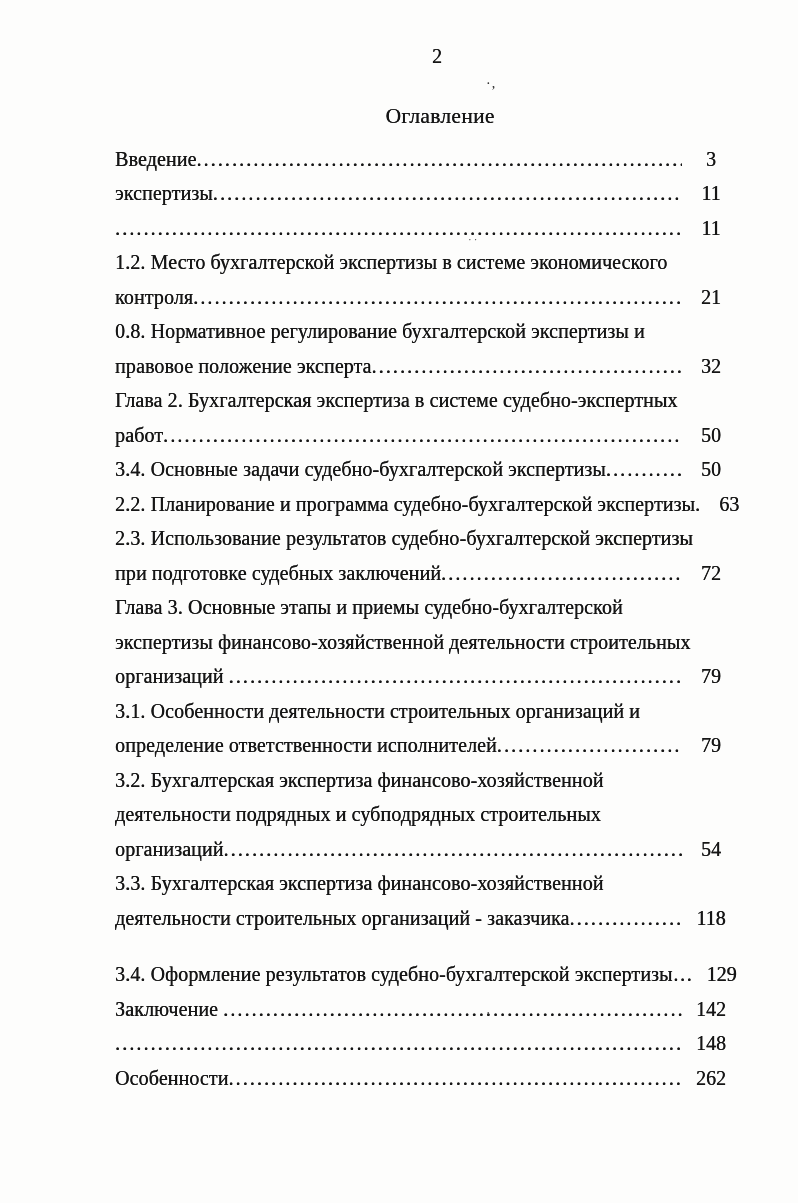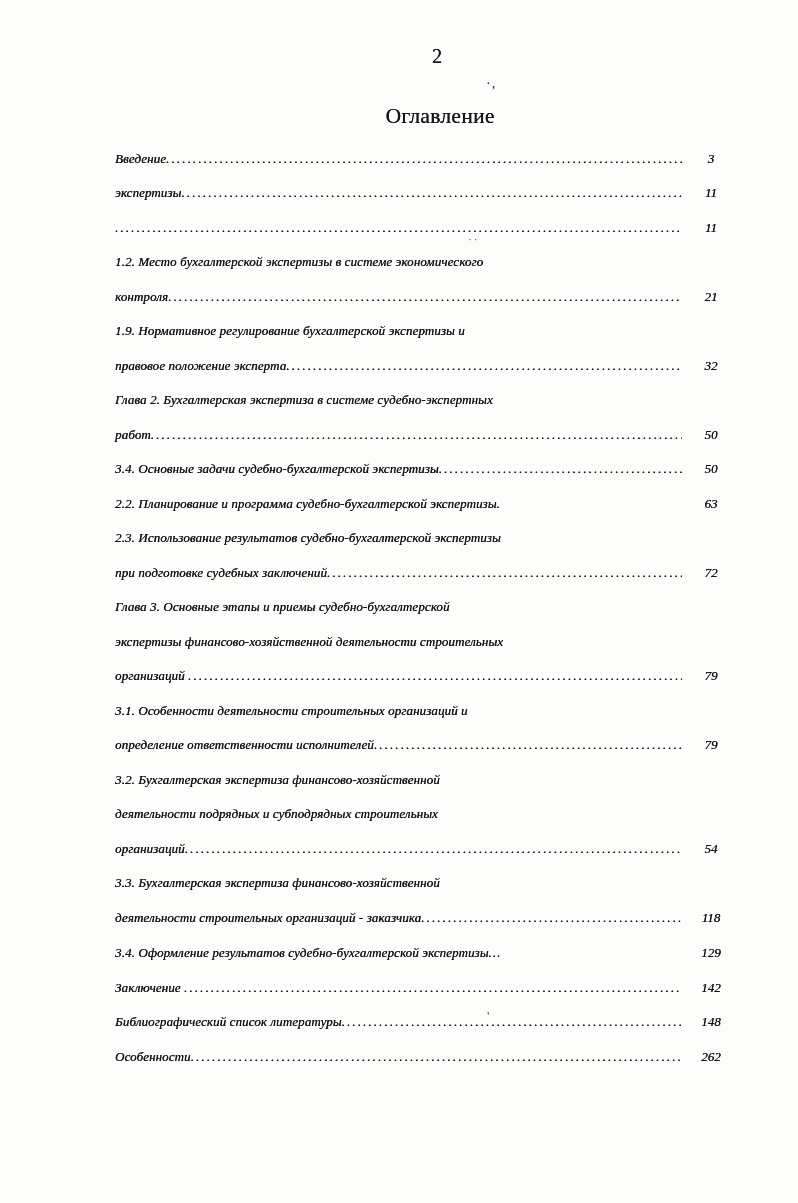--- a/index.html
+++ b/index.html
@@ -27,30 +27,29 @@
     margin-top: 40px;
     text-align: center;
     font-size: 21.5px;
     line-height: 1;
     position: relative;
     left: 41px;
     letter-spacing: 0.3px;
   }
   .toc {
     margin: 14px 58px 0 115px; 
-    font-size: 13px;
-    font-style: italic;
+    font-size: 20px;
   }
   .row {
     display: flex;
     align-items: baseline;
     line-height: 34.5px;
     height: 34.5px;
   }
-  .row.gap { margin-top: 1px; }
+  .row.gap { margin-top: 22px; }
   .row .t {
     white-space: pre;
     flex: none;
     letter-spacing: 0.1px;
   }
   .row .dots {
     flex: 1 1 auto;
     overflow: hidden;
     white-space: nowrap;
     min-width: 0;
@@ -102,21 +101,21 @@
         <span class="t">1.2. Место бухгалтерской экспертизы в системе экономического</span>
         <span class="spacer"></span>
         <span class="pg"></span>
       </div>
       <div class="row">
         <span class="t">контроля</span>
         <span class="dots"></span>
         <span class="pg">21</span>
       </div>
       <div class="row">
-        <span class="t">1.9. Нормативное регулирование бухгалтерской экспертизы и</span>
+        <span class="t">0.8. Нормативное регулирование бухгалтерской экспертизы и</span>
         <span class="spacer"></span>
         <span class="pg"></span>
       </div>
       <div class="row">
         <span class="t">правовое положение эксперта</span>
         <span class="dots"></span>
         <span class="pg">32</span>
       </div>
       <div class="row">
         <span class="t">Глава 2. Бухгалтерская экспертиза в системе судебно-экспертных</span>
@@ -202,21 +201,20 @@
         <span class="t">3.4. Оформление результатов судебно-бухгалтерской экспертизы…</span>
         <span class="spacer"></span>
         <span class="pg">129</span>
       </div>
       <div class="row">
         <span class="t">Заключение </span>
         <span class="dots"></span>
         <span class="pg">142</span>
       </div>
       <div class="row">
-        <span class="t">Библиографический список литературы</span>
         <span class="dots"></span>
         <span class="pg">148</span>
       </div>
       <div class="row">
         <span class="t">Особенности</span>
         <span class="dots"></span>
         <span class="pg">262</span>
       </div>
     </div>
 </div>

